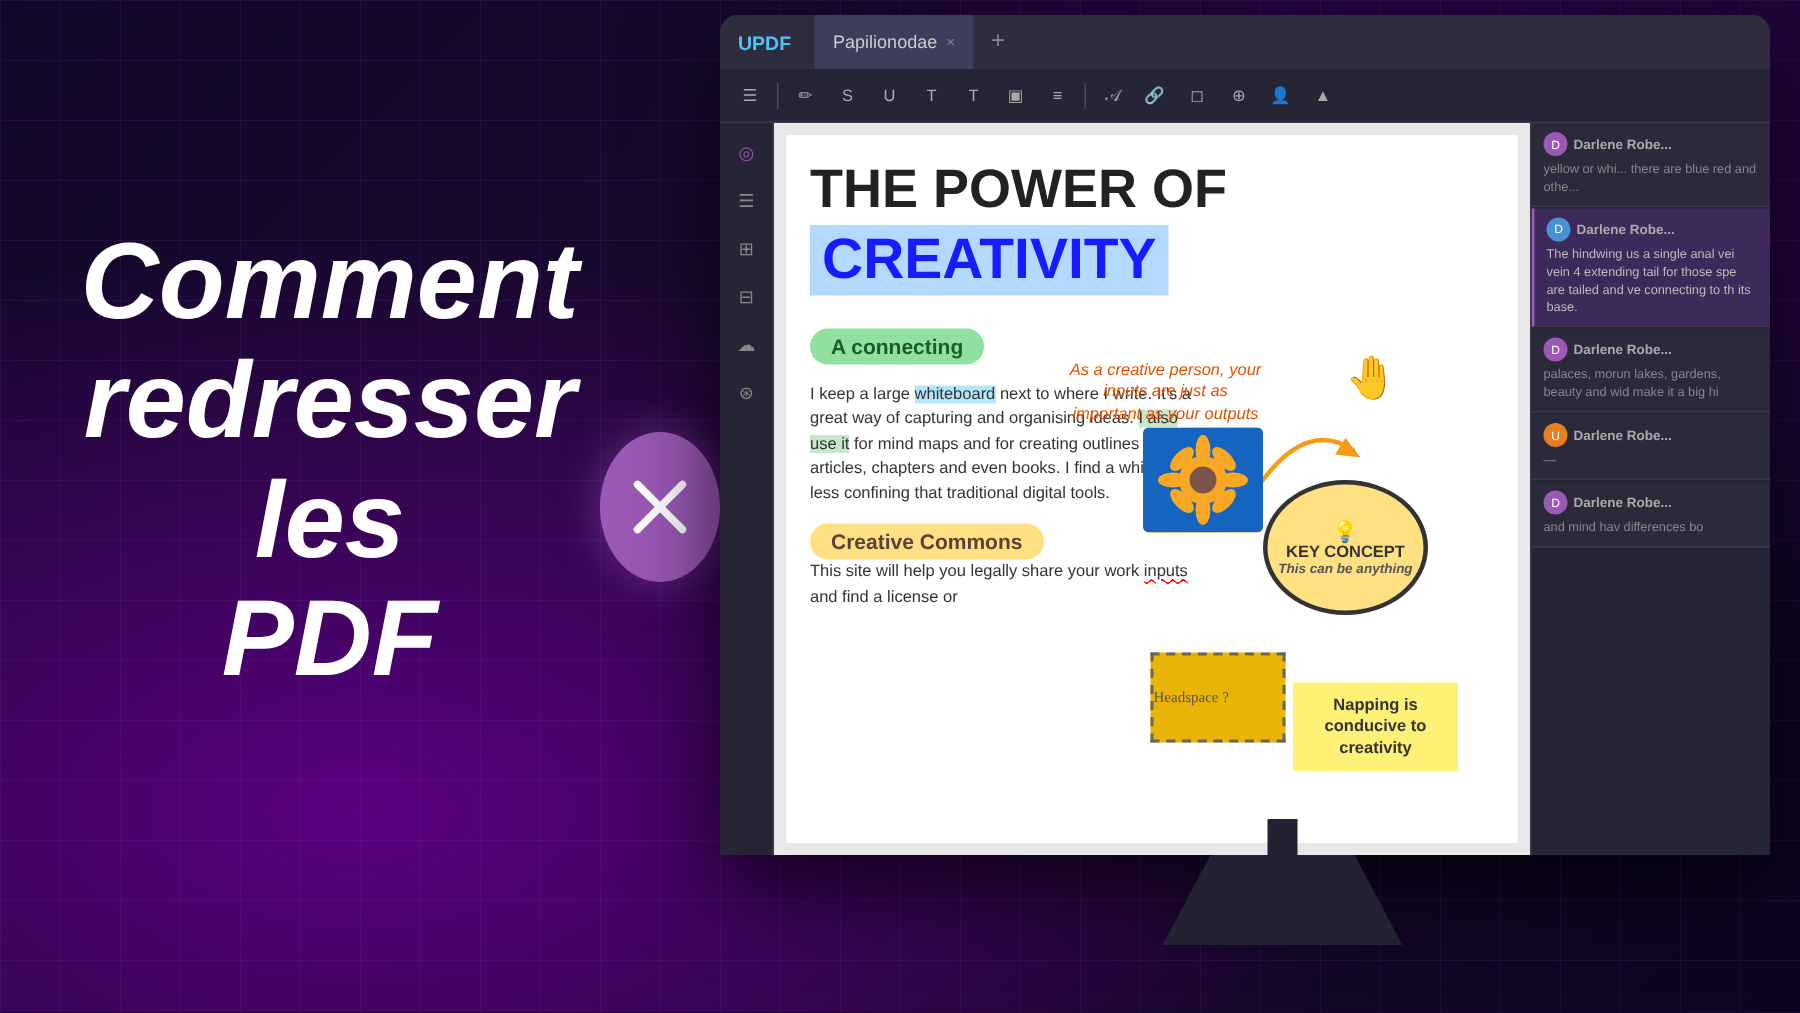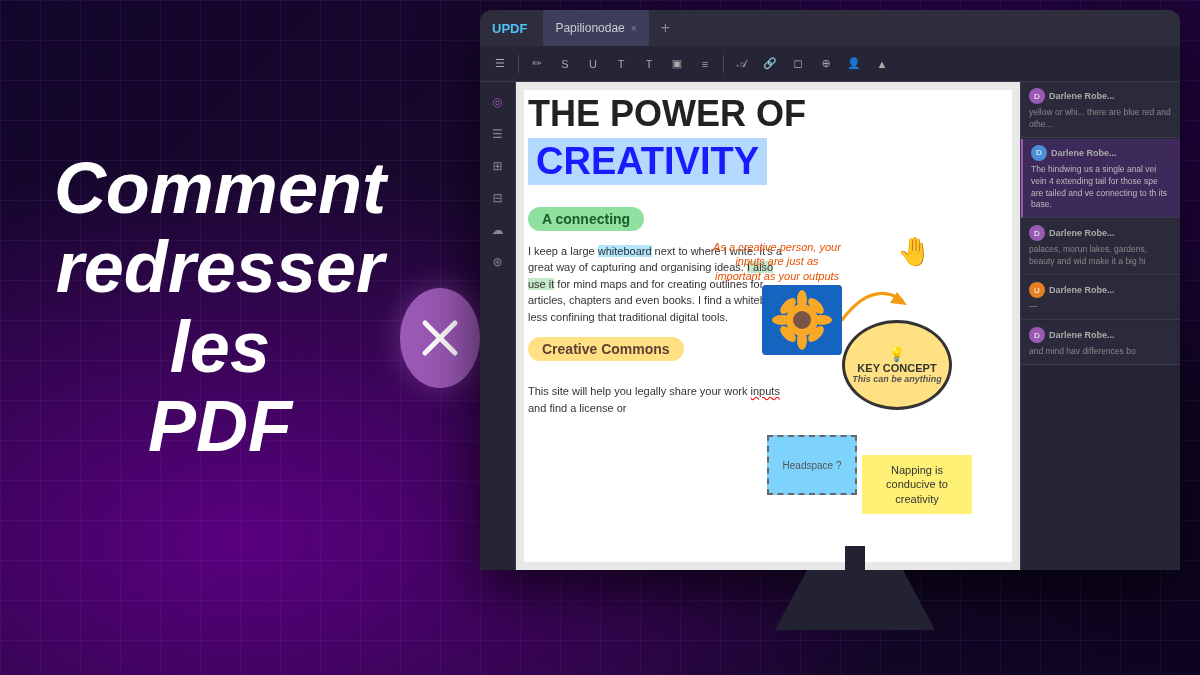--- a/index.html
+++ b/index.html
@@ -225,21 +225,21 @@
     .pdf-content {
       flex: 1;
       background: #e8e8e8;
       overflow: hidden;
       position: relative;
     }
 
     .pdf-page {
       background: white;
       margin: 8px;
-      padding: 4px;
+      padding: 16px;
       height: calc(100% - 16px);
       overflow: hidden;
       position: relative;
       font-family: Arial, sans-serif;
     }
 
     .pdf-main-heading {
       font-size: 36px;
       font-weight: 900;
       color: #222;
@@ -289,21 +289,21 @@
     }
 
     .creative-commons-badge {
       display: inline-block;
       background: #ffe082;
       color: #5d4037;
       font-size: 14px;
       font-weight: bold;
       padding: 4px 14px;
       border-radius: 20px;
-      margin-bottom: 22px;
+      margin-bottom: 0;
     }
 
     .italic-text {
       font-style: italic;
       font-size: 11px;
       color: #e65100;
       position: absolute;
       top: 150px;
       right: 170px;
       max-width: 130px;
@@ -346,39 +346,39 @@
       font-style: italic;
       color: #555;
     }
 
     .headspace-box {
       position: absolute;
       top: 345px;
       right: 155px;
       width: 90px;
       height: 60px;
-      background: #7dd3fc;
+      background: #eab308;
       border: 2px dashed #666;
       display: flex;
       align-items: center;
-      justify-content: center;
       font-size: 10px;
       color: #555;
       text-align: center;
+      font-family: Liberation Serif, serif;
     }
 
     .napping-sticky {
       position: absolute;
       top: 365px;
       right: 40px;
       width: 110px;
       padding: 8px;
       background: #fff176;
       font-size: 11px;
-      font-weight: normal;
+      font-weight: bold;
       color: #333;
       text-align: center;
       line-height: 1.3;
     }
 
     .hand-wave {
       position: absolute;
       top: 145px;
       right: 80px;
       font-size: 28px;

